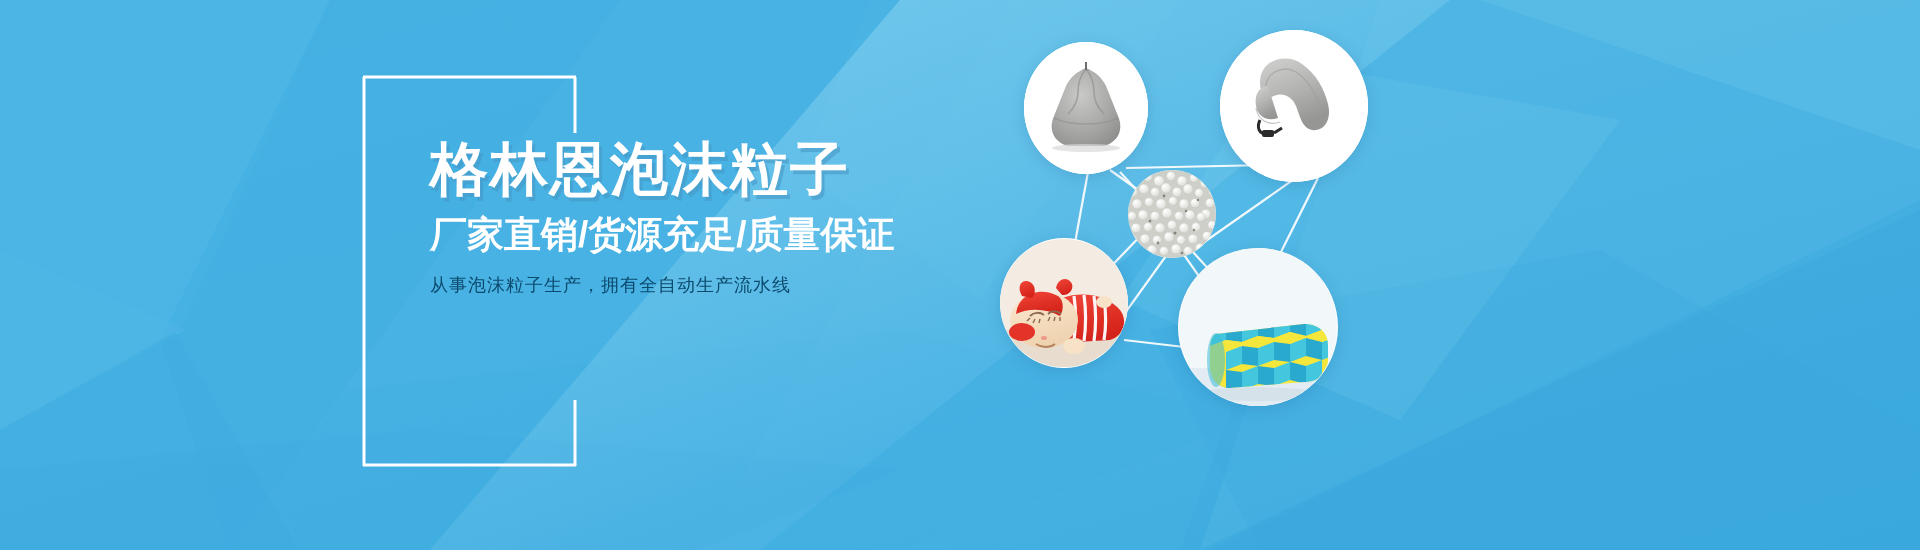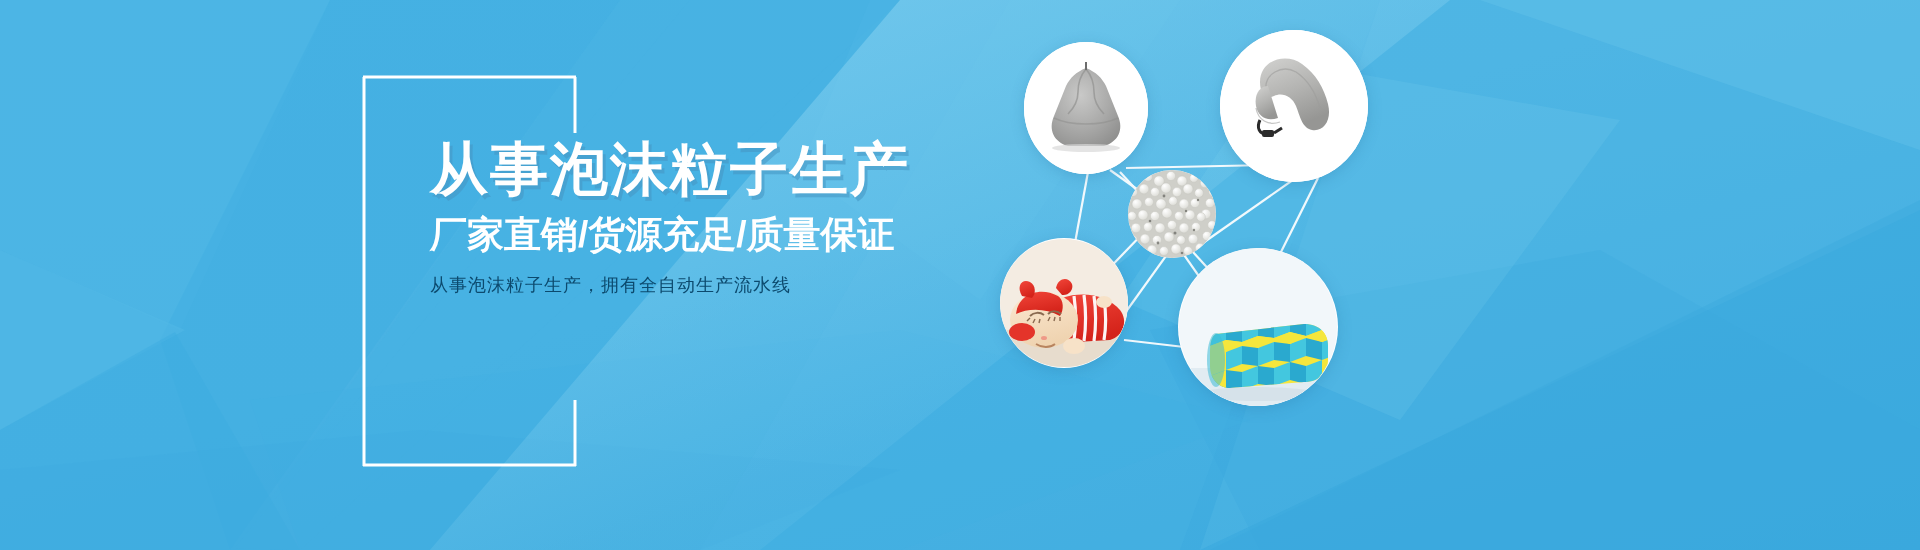--- a/index.html
+++ b/index.html
@@ -135,21 +135,21 @@
 
       <line x1="363" y1="465" x2="576" y2="465" stroke="#ffffff" stroke-width="3"></line>
 
       <line x1="575" y1="77" x2="575" y2="133" stroke="#ffffff" stroke-width="3"></line>
 
       <line x1="575" y1="400" x2="575" y2="466" stroke="#ffffff" stroke-width="3"></line>
     </svg>
   </div>
 
   <div id="text-block">
-    <h1 class="title-main">从事泡沫粒子生产</h1>
+    <h1 class="title-main">格林恩泡沫粒子</h1>
     <div class="title-sub">厂家直销/货源充足/质量保证</div>
     <div class="title-desc">从事泡沫粒子生产，拥有全自动生产流水线</div>
   </div>
 
   <div id="cluster">
 
     <svg id="links-svg" viewBox="0 0 560 420">
       <g stroke="#ffffff" stroke-width="2.2" opacity=".92" fill="none">
         <line x1="126" y1="148" x2="268" y2="145"></line>
         <line x1="110" y1="150" x2="172" y2="194"></line>

